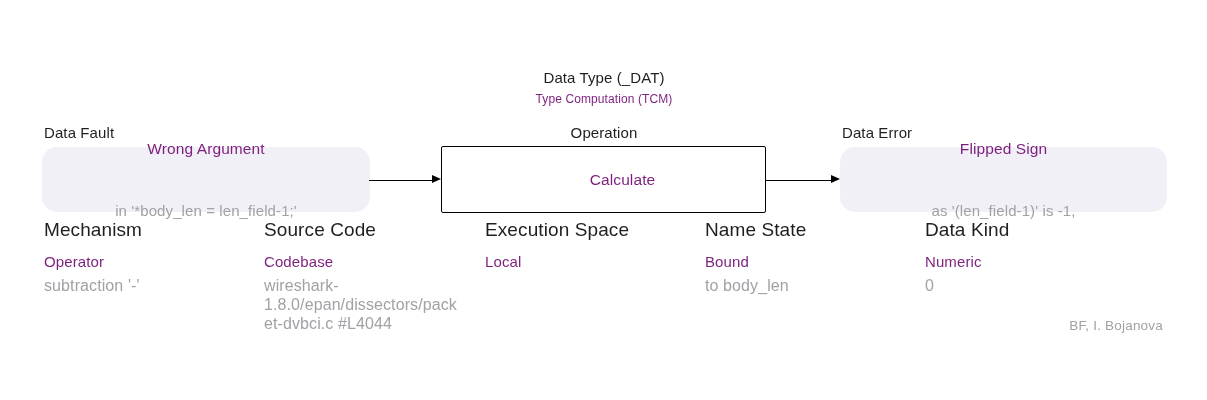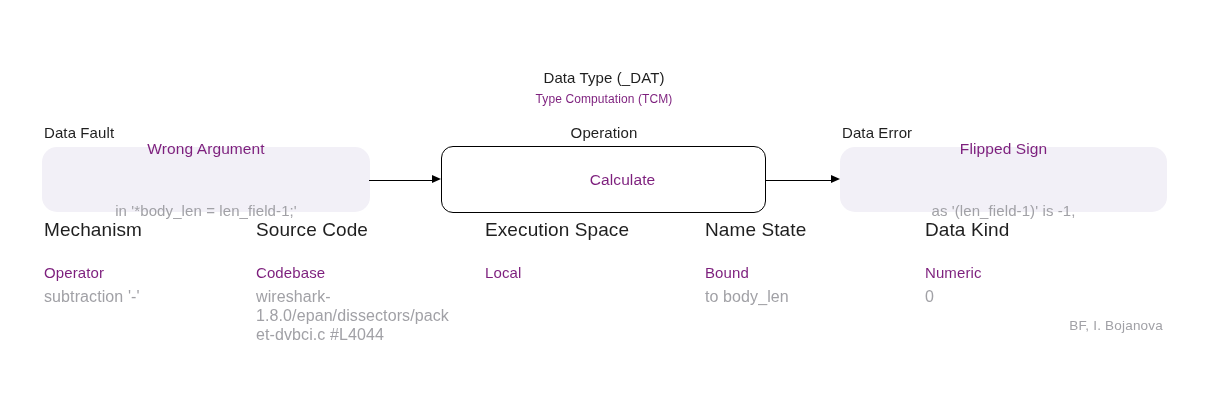--- a/index.html
+++ b/index.html
@@ -60,21 +60,21 @@
   .flow-box.soft {
     background: var(--box_fill);
     border-radius: 15px;
     gap: 32px;
   }
   .box-fault { left: 42px; width: 328px; }
   .box-operation {
     left: 441px; width: 325px; top: 146px; height: 67px;
     background: #ffffff;
     border: 1.5px solid var(--line);
-    border-radius: 12px;
+    border-radius: 2px;
     padding-left: 38px;
   }
   .box-error { left: 840px; width: 327px; }
   .box-title { font-size: 15.5px; color: var(--accent); letter-spacing: 0.1px; }
   .box-detail { font-size: 15px; color: var(--muted); margin-top: 12px; letter-spacing: 0.1px; }
 
   
   .arrow {
     position: absolute;
     top: 180px;
@@ -93,26 +93,26 @@
     border-bottom: 4.8px solid transparent;
   }
 
   
   .attr-col {
     position: absolute;
     top: 219px;
     width: 205px;
   }
   .attr-mechanism { left: 44px; }
-  .attr-source-code { left: 256px; }
+  .attr-source-code { left: 264px; }
   .attr-execution-space { left: 485px; }
   .attr-name-state { left: 705px; }
   .attr-data-kind { left: 925px; }
   .attr-name { font-size: 19px; color: var(--text); letter-spacing: 0.1px; }
-  .attr-value { font-size: 15px; color: var(--accent); margin-top: 23px; letter-spacing: 0.1px; }
+  .attr-value { font-size: 15px; color: var(--accent); margin-top: 12px; letter-spacing: 0.1px; }
   .attr-detail {
     font-size: 16px;
     color: var(--muted);
     margin-top: 6px;
     line-height: 19px;
     width: 200px;
     overflow-wrap: break-word;
     word-break: break-word;
     letter-spacing: 0.1px;
   }

